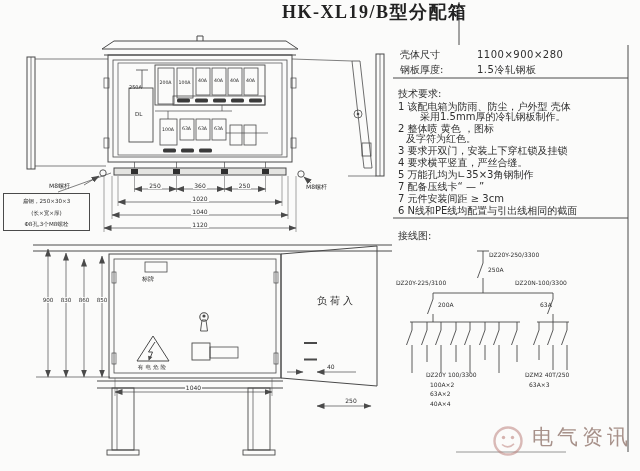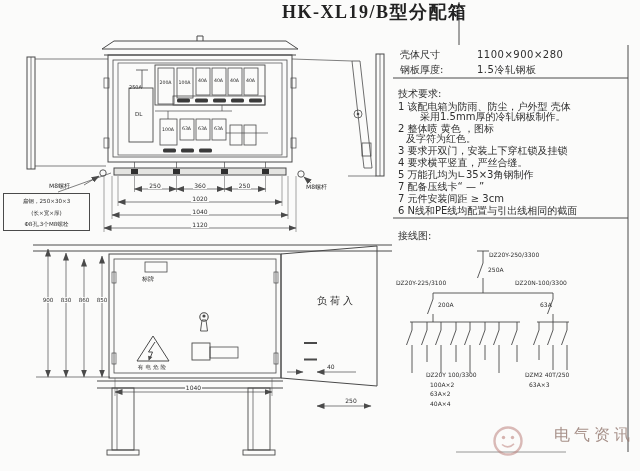--- a/index.html
+++ b/index.html
@@ -13,21 +13,21 @@
   .f5{font-size:5px;}
   .f55{font-size:5.6px;}
   .f6{font-size:6px;}
   .f65{font-size:10px;}
   .f7{font-size:10px;}
   .title{font-family:"Liberation Serif","DejaVu Serif",serif;font-weight:bold;
          font-size:18px;letter-spacing:1.5px;color:#222;}
   .callout{position:absolute;left:3px;top:193px;width:87px;height:38px;border:1px solid #4a4a4a;
            z-index:2;text-align:center;padding-top:2px;box-sizing:border-box;}
   .callout div{font-size:5.6px;line-height:11.5px;color:#2e2e2e;white-space:nowrap;}
-  .wm{font-size:16px;letter-spacing:4px;color:rgba(152,126,118,0.85);margin-left:22px;}
+  .wm{font-size:21px;letter-spacing:4px;color:rgba(152,126,118,0.85);}
 </style>
 </head>
 <body>
 
 <div id="sheet">
 
 <svg id="art" width="640" height="471" viewBox="0 0 640 471">
   <defs>
     <marker id="arr" markerUnits="userSpaceOnUse" markerWidth="8" markerHeight="6" refX="7.5" refY="3" orient="auto-start-reverse">
       <path d="M0,0 L8,3 L0,6 Z" fill="#4a4a4a"></path>

